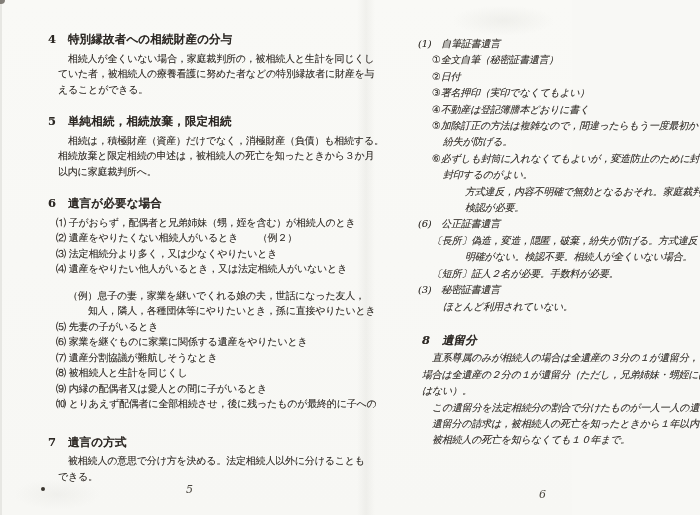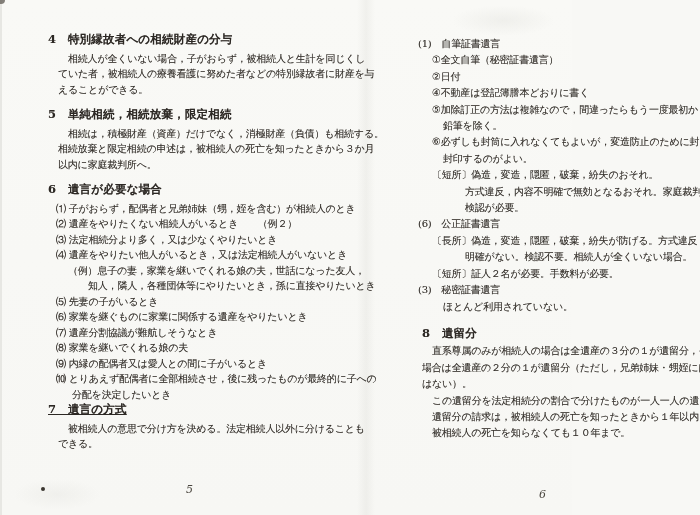--- a/index.html
+++ b/index.html
@@ -21,83 +21,82 @@
   .gutter{position:absolute;left:357px;top:0;width:18px;height:100%;
     background:linear-gradient(90deg,transparent,rgba(185,185,176,.14) 50%,transparent);}
   .page{position:absolute;}
   .page .line{white-space:nowrap;text-shadow:0 0 .5px rgba(60,54,48,.45);}
   
   .page-left{left:48px;top:32px;width:312px;font-size:10px;line-height:15.5px;letter-spacing:-0.2px;}
   .page-left .h{font-weight:bold;font-size:11.5px;color:#2c2824;letter-spacing:.2px;margin-bottom:3px;}
   .page-left .p1{padding-left:20px;}
   .page-left .p{padding-left:10px;}
   .page-left .i1{padding-left:8px;}
-  .page-left .i2{padding-left:20px;}
+  .page-left .i2{padding-left:20px;margin-top:11px;}
   .page-left .i3{padding-left:40px;}
   .page-left .ic{padding-left:24px;}
   
-  .page-right{left:418px;top:36px;width:278px;font-size:10px;line-height:16.4px;letter-spacing:-0.2px;}
+  .page-right{left:418px;top:36px;width:278px;font-size:10px;line-height:16.4px;letter-spacing:-0.2px;font-style:italic;}
   .page-right .h{font-weight:bold;font-size:11.5px;color:#2c2824;letter-spacing:.2px;padding-left:4px;margin-bottom:2px;}
   .page-right .lbl{padding-left:0;}
   .page-right .r0{padding-left:4px;}
   .page-right .r1{padding-left:14px;}
   .page-right .r2{padding-left:25px;}
   .page-right .r3{padding-left:47px;}
-  .gap{margin-top:10px;}
-  .gap-s{margin-top:0;text-decoration:underline;}
+  .gap{margin-top:17px;}
+  .gap-s{margin-top:23px;}
   .pnum{position:absolute;font-size:11px;font-style:italic;color:#4a463f;}
   .pnum-left{left:186px;top:483px;}
   .pnum-right{left:539px;top:488px;}
   .ink-dot{position:absolute;left:41px;top:487px;width:4px;height:4px;border-radius:50%;background:#3a3630;}
 </style>
 </head>
 <body>
 
 <div class="scan">
   <div class="left-edge"></div>
   <div class="corner-mark"></div>
   <div class="gutter"></div>
 
   <div class="page page-left" id="page-left">
       <div class="line h">4　特別縁故者への相続財産の分与</div>
-      <div class="line p1">相続人が全くいない場合，子がおらず，被相続人と生計を同じくし</div>
+      <div class="line p1">相続人が全くいない場合，家庭裁判所の，被相続人と生計を同じくし</div>
       <div class="line p">ていた者，被相続人の療養看護に努めた者などの特別縁故者に財産を与</div>
       <div class="line p">えることができる。</div>
       <div class="line h gap">5　単純相続，相続放棄，限定相続</div>
       <div class="line p1">相続は，積極財産（資産）だけでなく，消極財産（負債）も相続する。</div>
       <div class="line p">相続放棄と限定相続の申述は，被相続人の死亡を知ったときから３か月</div>
       <div class="line p">以内に家庭裁判所へ。</div>
       <div class="line h gap">6　遺言が必要な場合</div>
       <div class="line i1">⑴ 子がおらず，配偶者と兄弟姉妹（甥，姪を含む）が相続人のとき</div>
       <div class="line i1">⑵ 遺産をやりたくない相続人がいるとき　　（例２）</div>
       <div class="line i1">⑶ 法定相続分より多く，又は少なくやりたいとき</div>
       <div class="line i1">⑷ 遺産をやりたい他人がいるとき，又は法定相続人がいないとき</div>
       <div class="line i2">（例）息子の妻，家業を継いでくれる娘の夫，世話になった友人，</div>
       <div class="line i3">知人，隣人，各種団体等にやりたいとき，孫に直接やりたいとき</div>
       <div class="line i1">⑸ 先妻の子がいるとき</div>
       <div class="line i1">⑹ 家業を継ぐものに家業に関係する遺産をやりたいとき</div>
       <div class="line i1">⑺ 遺産分割協議が難航しそうなとき</div>
-      <div class="line i1">⑻ 家業を継いでくれる娘の夫</div>
+      <div class="line i1">⑻ 被相続人と生計を同じくし</div>
       <div class="line i1">⑼ 内縁の配偶者又は愛人との間に子がいるとき</div>
       <div class="line i1">⑽ とりあえず配偶者に全部相続させ，後に残ったものが最終的に子への</div>
-      <div class="line ic">分配を決定したいとき</div>
       <div class="line h gap-s">7　遺言の方式</div>
       <div class="line p1">被相続人の意思で分け方を決める。法定相続人以外に分けることも</div>
       <div class="line p">できる。</div>
     </div>
   <div class="page page-right" id="page-right">
       <div class="line lbl">(1)　自筆証書遺言</div>
       <div class="line r1">①全文自筆（秘密証書遺言）</div>
       <div class="line r1">②日付</div>
+      <div class="line r1">③署名押印（実印でなくてもよい）</div>
       <div class="line r1">④不動産は登記簿謄本どおりに書く</div>
       <div class="line r1">⑤加除訂正の方法は複雑なので，間違ったらもう一度最初から書</div>
-      <div class="line r2">鉛筆を除く。</div>
+      <div class="line r2">紛失が防げる。</div>
       <div class="line r1">⑥必ずしも封筒に入れなくてもよいが，変造防止のために封して</div>
       <div class="line r2">封印するのがよい。</div>
-      <div class="line r1">〔短所〕偽造，変造，隠匿，破棄，紛失のおそれ。</div>
       <div class="line r3">方式違反，内容不明確で無効となるおそれ。家庭裁判所の</div>
       <div class="line r3">検認が必要。</div>
       <div class="line lbl">(6)　公正証書遺言</div>
       <div class="line r1">〔長所〕偽造，変造，隠匿，破棄，紛失が防げる。方式違反・内容不</div>
       <div class="line r3">明確がない。検認不要。相続人が全くいない場合。</div>
       <div class="line r1">〔短所〕証人２名が必要。手数料が必要。</div>
       <div class="line lbl">(3)　秘密証書遺言</div>
       <div class="line r2">ほとんど利用されていない。</div>
       <div class="line h gap">8　遺留分</div>
       <div class="line r1">直系尊属のみが相続人の場合は全遺産の３分の１が遺留分，その他の</div>

